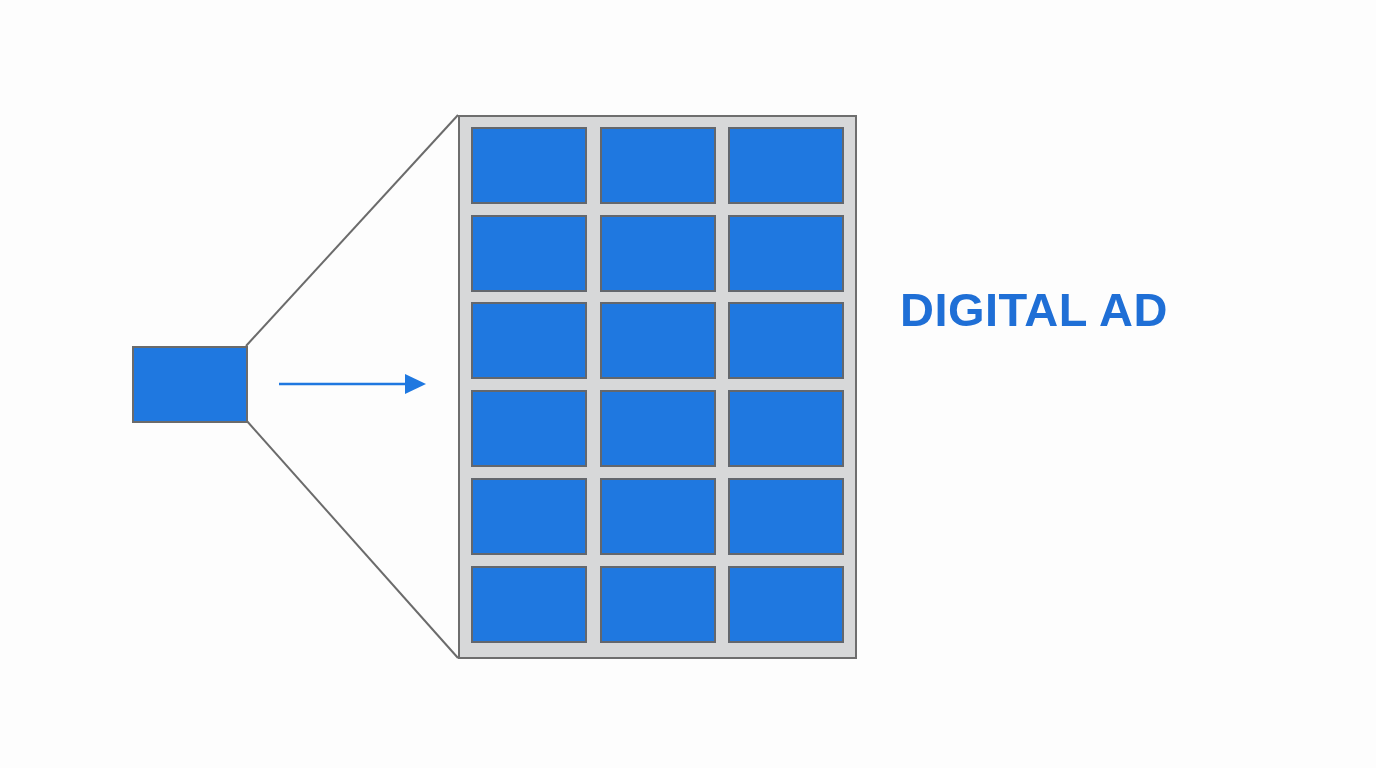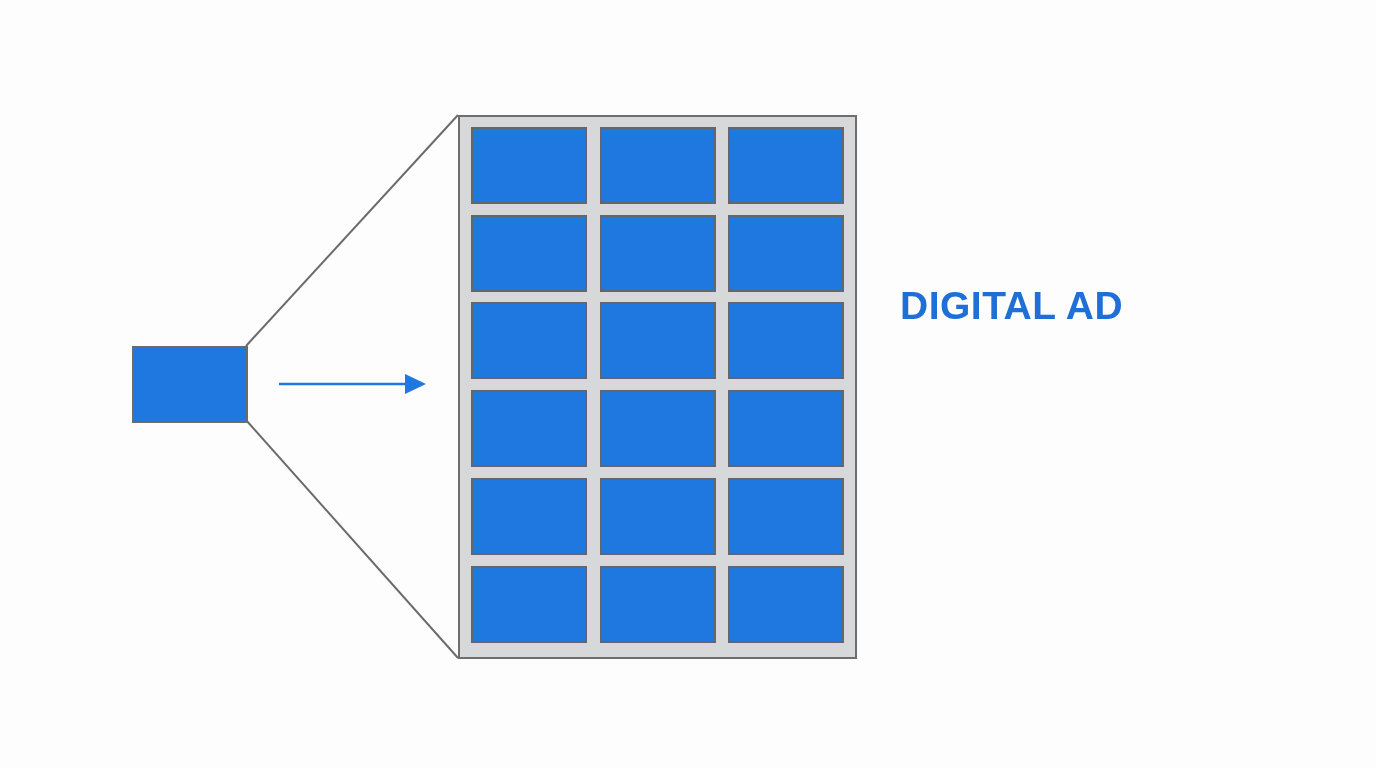--- a/index.html
+++ b/index.html
@@ -19,21 +19,21 @@
     }
     .cell {
       position: absolute; width: 112px; height: 73px;
       background: #1f78e0; border: 2px solid #63676d; box-sizing: content-box;
     }
     .title {
       position: absolute; left: 900px; top: 286px; color: #1f6fd6;
       line-height: 1; letter-spacing: 0.5px;
     }
     .title .l1 { font-size: 57px; font-weight: 400; display: block; height: 70px; }
-    .title .l2, .title .l3 { font-size: 39px; font-weight: 700; display: block; height: 66px; }
+    .title .l2, .title .l3 { font-size: 47px; font-weight: 700; display: block; height: 66px; }
   </style>
 </head>
 <body>
 
 <svg class="lines" viewBox="0 0 1376 768">
   <line x1="246" y1="346" x2="458" y2="115" stroke="#6b6b6b" stroke-width="2"></line>
   <line x1="246" y1="420" x2="458" y2="658" stroke="#6b6b6b" stroke-width="2"></line>
   <g>
     <line x1="279" y1="384" x2="408" y2="384" stroke="#1f78e0" stroke-width="2.5"></line>
     <polygon points="405,374 426,384 405,394" fill="#1f78e0"></polygon>

